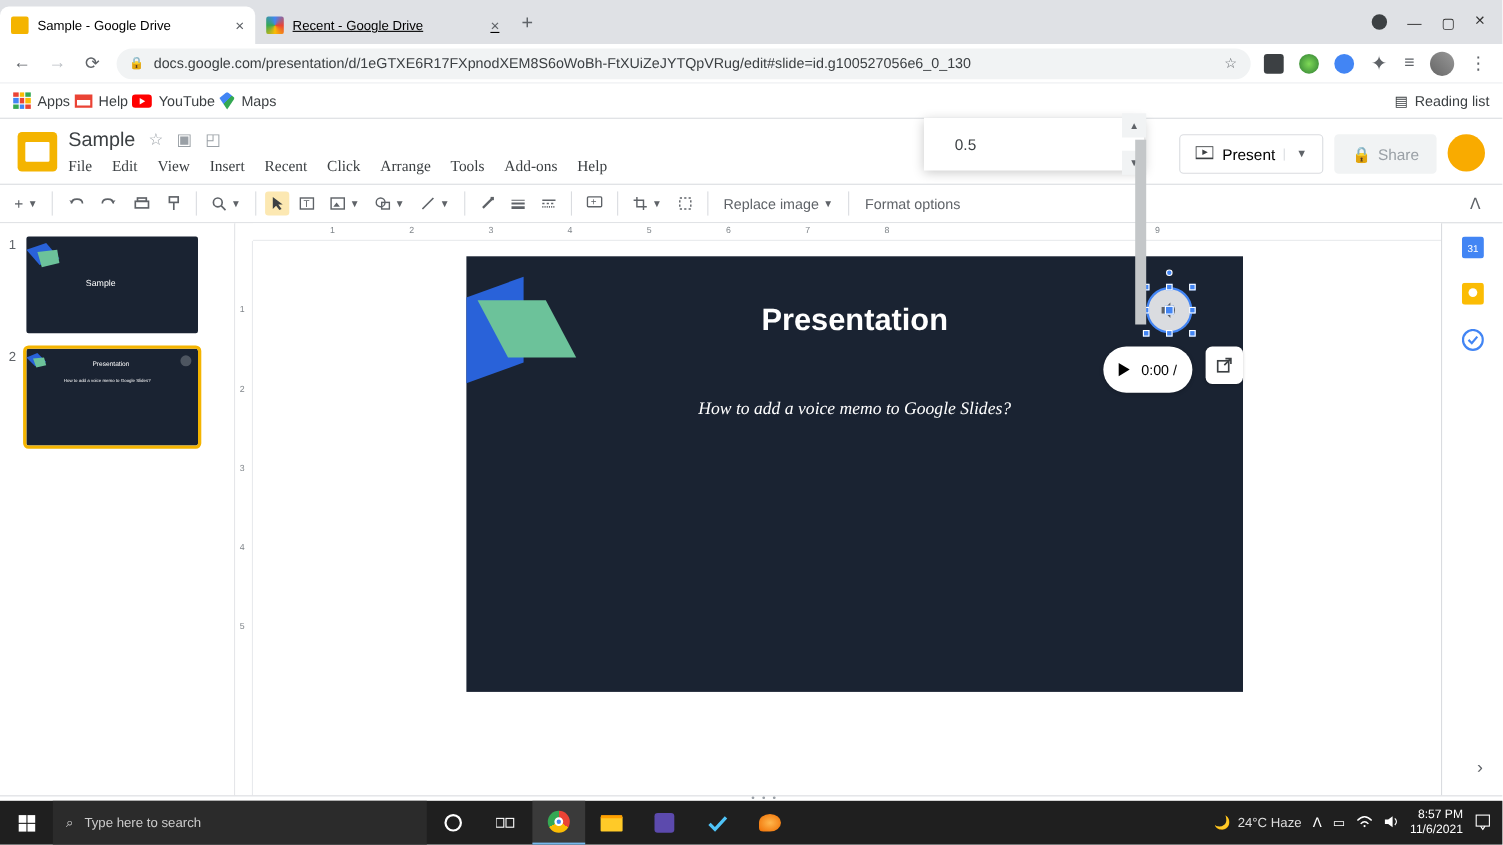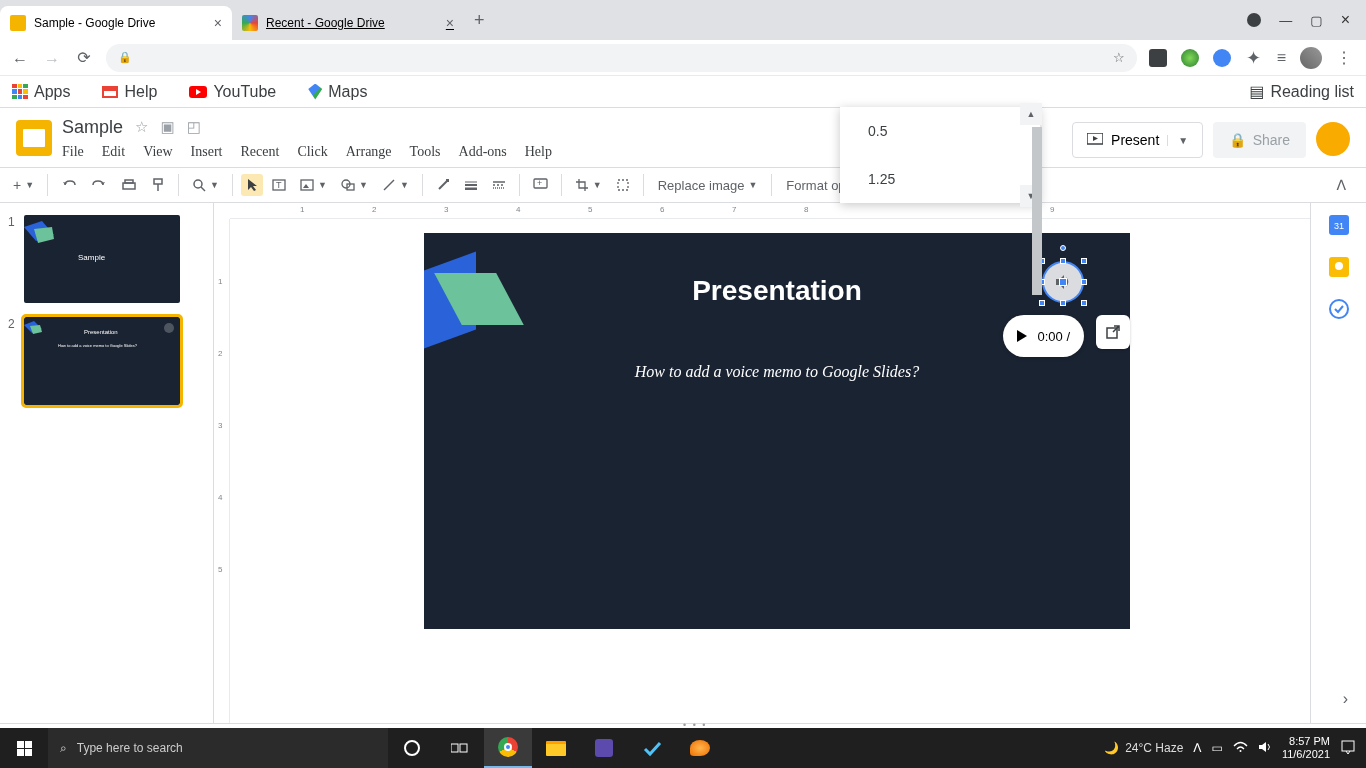--- a/index.html
+++ b/index.html
@@ -18,21 +18,21 @@
 
 .addr-bar { height: 36px; background: #fff; display: flex; align-items: center; padding: 0 10px; gap: 12px; border-bottom: 1px solid #e8eaed; }
 .nav-arrow { color: #5f6368; font-size: 16px; cursor: pointer; width: 20px; text-align: center; }
 .nav-arrow.disabled { color: #bdc1c6; }
 .omnibox { flex: 1; background: #f1f3f4; border-radius: 14px; height: 28px; display: flex; align-items: center; padding: 0 12px; gap: 8px; font-size: 13px; color: #3c4043; }
 .lock { font-size: 11px; }
 .ext-icons { display: flex; gap: 14px; align-items: center; padding-right: 4px; }
 .ext-icon { width: 18px; height: 18px; border-radius: 3px; }
 .avatar-small { width: 22px; height: 22px; border-radius: 50%; background: linear-gradient(45deg, #666, #999); }
 
-.bookmarks-bar { height: 32px; background: #fff; display: flex; align-items: center; padding: 0 12px; gap: 32px; font-size: 16px; border-bottom: 1px solid #dadce0; }
+.bookmarks-bar { height: 32px; background: #fff; display: flex; align-items: center; padding: 0 12px; gap: 4px; font-size: 13px; border-bottom: 1px solid #dadce0; }
 .bm-item { display: flex; align-items: center; gap: 6px; color: #3c4043; cursor: pointer; }
 .bm-grid { width: 16px; height: 16px; display: grid; grid-template: repeat(3,1fr)/repeat(3,1fr); gap: 1px; }
 .bm-grid span { background: #ea4335; }
 .bm-grid span:nth-child(2){background:#fbbc04}.bm-grid span:nth-child(3){background:#34a853}.bm-grid span:nth-child(4){background:#4285f4}.bm-grid span:nth-child(5){background:#ea4335}.bm-grid span:nth-child(6){background:#fbbc04}.bm-grid span:nth-child(7){background:#34a853}.bm-grid span:nth-child(8){background:#4285f4}.bm-grid span:nth-child(9){background:#ea4335}
 .reading-list { margin-left: auto; display: flex; align-items: center; gap: 6px; color: #3c4043; cursor: pointer; }
 
 
 .app-header { height: 59px; padding: 6px 16px 0 16px; display: flex; align-items: flex-start; gap: 10px; }
 .slides-logo { width: 36px; height: 36px; background: #f4b400; border-radius: 4px; position: relative; margin-top: 6px; }
 .slides-logo::after { content: ""; position: absolute; inset: 9px 7px; background: #fff; border-radius: 1px; }
@@ -132,20 +132,21 @@
     <span style="font-size:16px">×</span>
   </div>
 </div>
 
 <div class="addr-bar">
   <span class="nav-arrow">←</span>
   <span class="nav-arrow disabled">→</span>
   <span class="nav-arrow">⟳</span>
   <div class="omnibox">
     <span class="lock">🔒</span>
+    <span>docs.google.com/presentation/d/1eGTXE6R17FXpnodXEM8S6oWoBh-FtXUiZeJYTQpVRug/edit#slide=id.g100527056e6_0_130</span>
     <span style="margin-left:auto;color:#5f6368">☆</span>
   </div>
   <div class="ext-icons">
     <span class="ext-icon" style="background:#3c4043"></span>
     <span class="ext-icon" style="background:radial-gradient(#7ed957,#2e7d32);border-radius:50%"></span>
     <span class="ext-icon" style="background:#4285f4;border-radius:50%"></span>
     <span class="ext-icon" style="color:#5f6368;font-size:18px;display:flex;align-items:center;justify-content:center">✦</span>
     <span style="color:#5f6368">≡</span>
     <span class="avatar-small"></span>
     <span style="color:#5f6368">⋮</span>
@@ -435,23 +436,20 @@
         <path d="M6 10 L9 13 L14 7" fill="none" stroke="#4285f4" stroke-width="2"></path>
       </svg>
   </div>
 </div>
 
 <div class="speed-menu">
   <div class="sb-arrow" style="top:-4px">▲</div>
   <div class="speed-item">
       <span>0.5</span>
     </div>
-  <div class="speed-item">
-      <span>1.25</span>
-    </div>
   <div class="sb-arrow" style="bottom:-4px">▼</div>
   <div style="position:absolute;right:-2px;top:20px;width:10px;height:168px;background:#c4c7c9"></div>
 </div>
 
 <div class="notes-area">
   <span class="notes-dots">• • •</span>
   <span>Click to add speaker notes</span>
   <div class="explore-btn">
       <svg width="16" height="16">
         <polygon points="8,2 10,6 14,8 10,10 8,14 6,10 2,8 6,6" fill="#80868b"></polygon>

